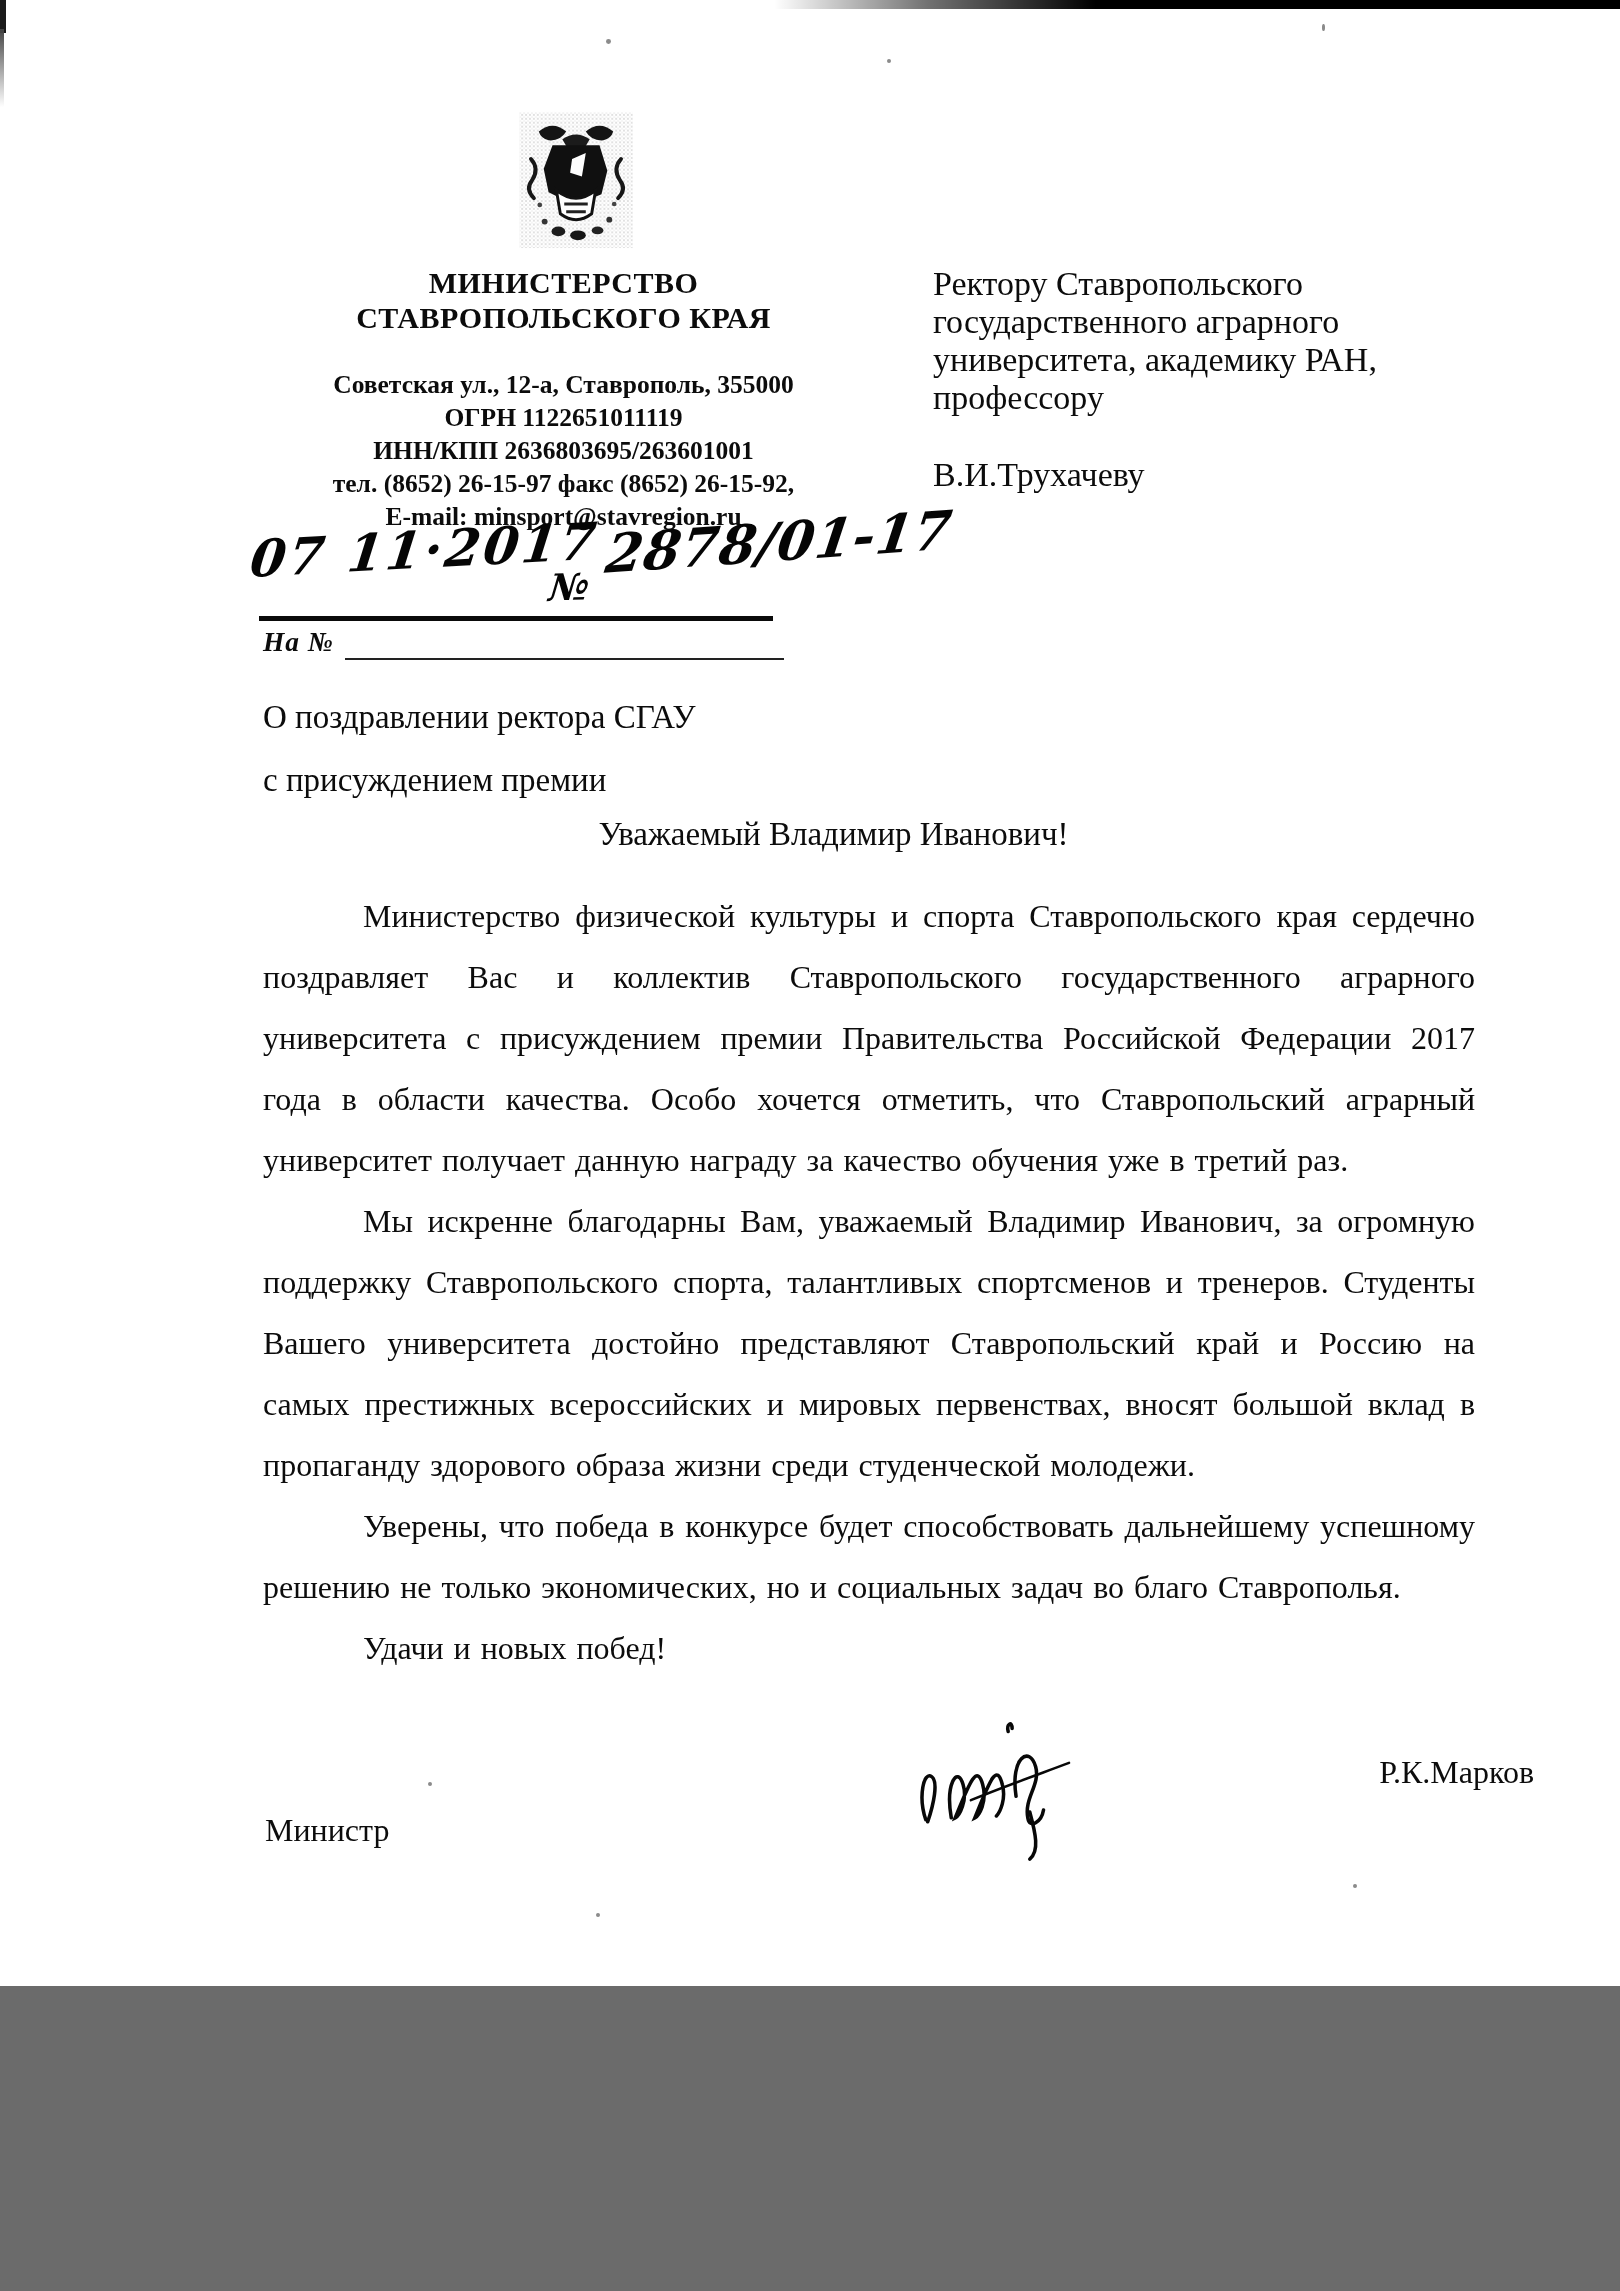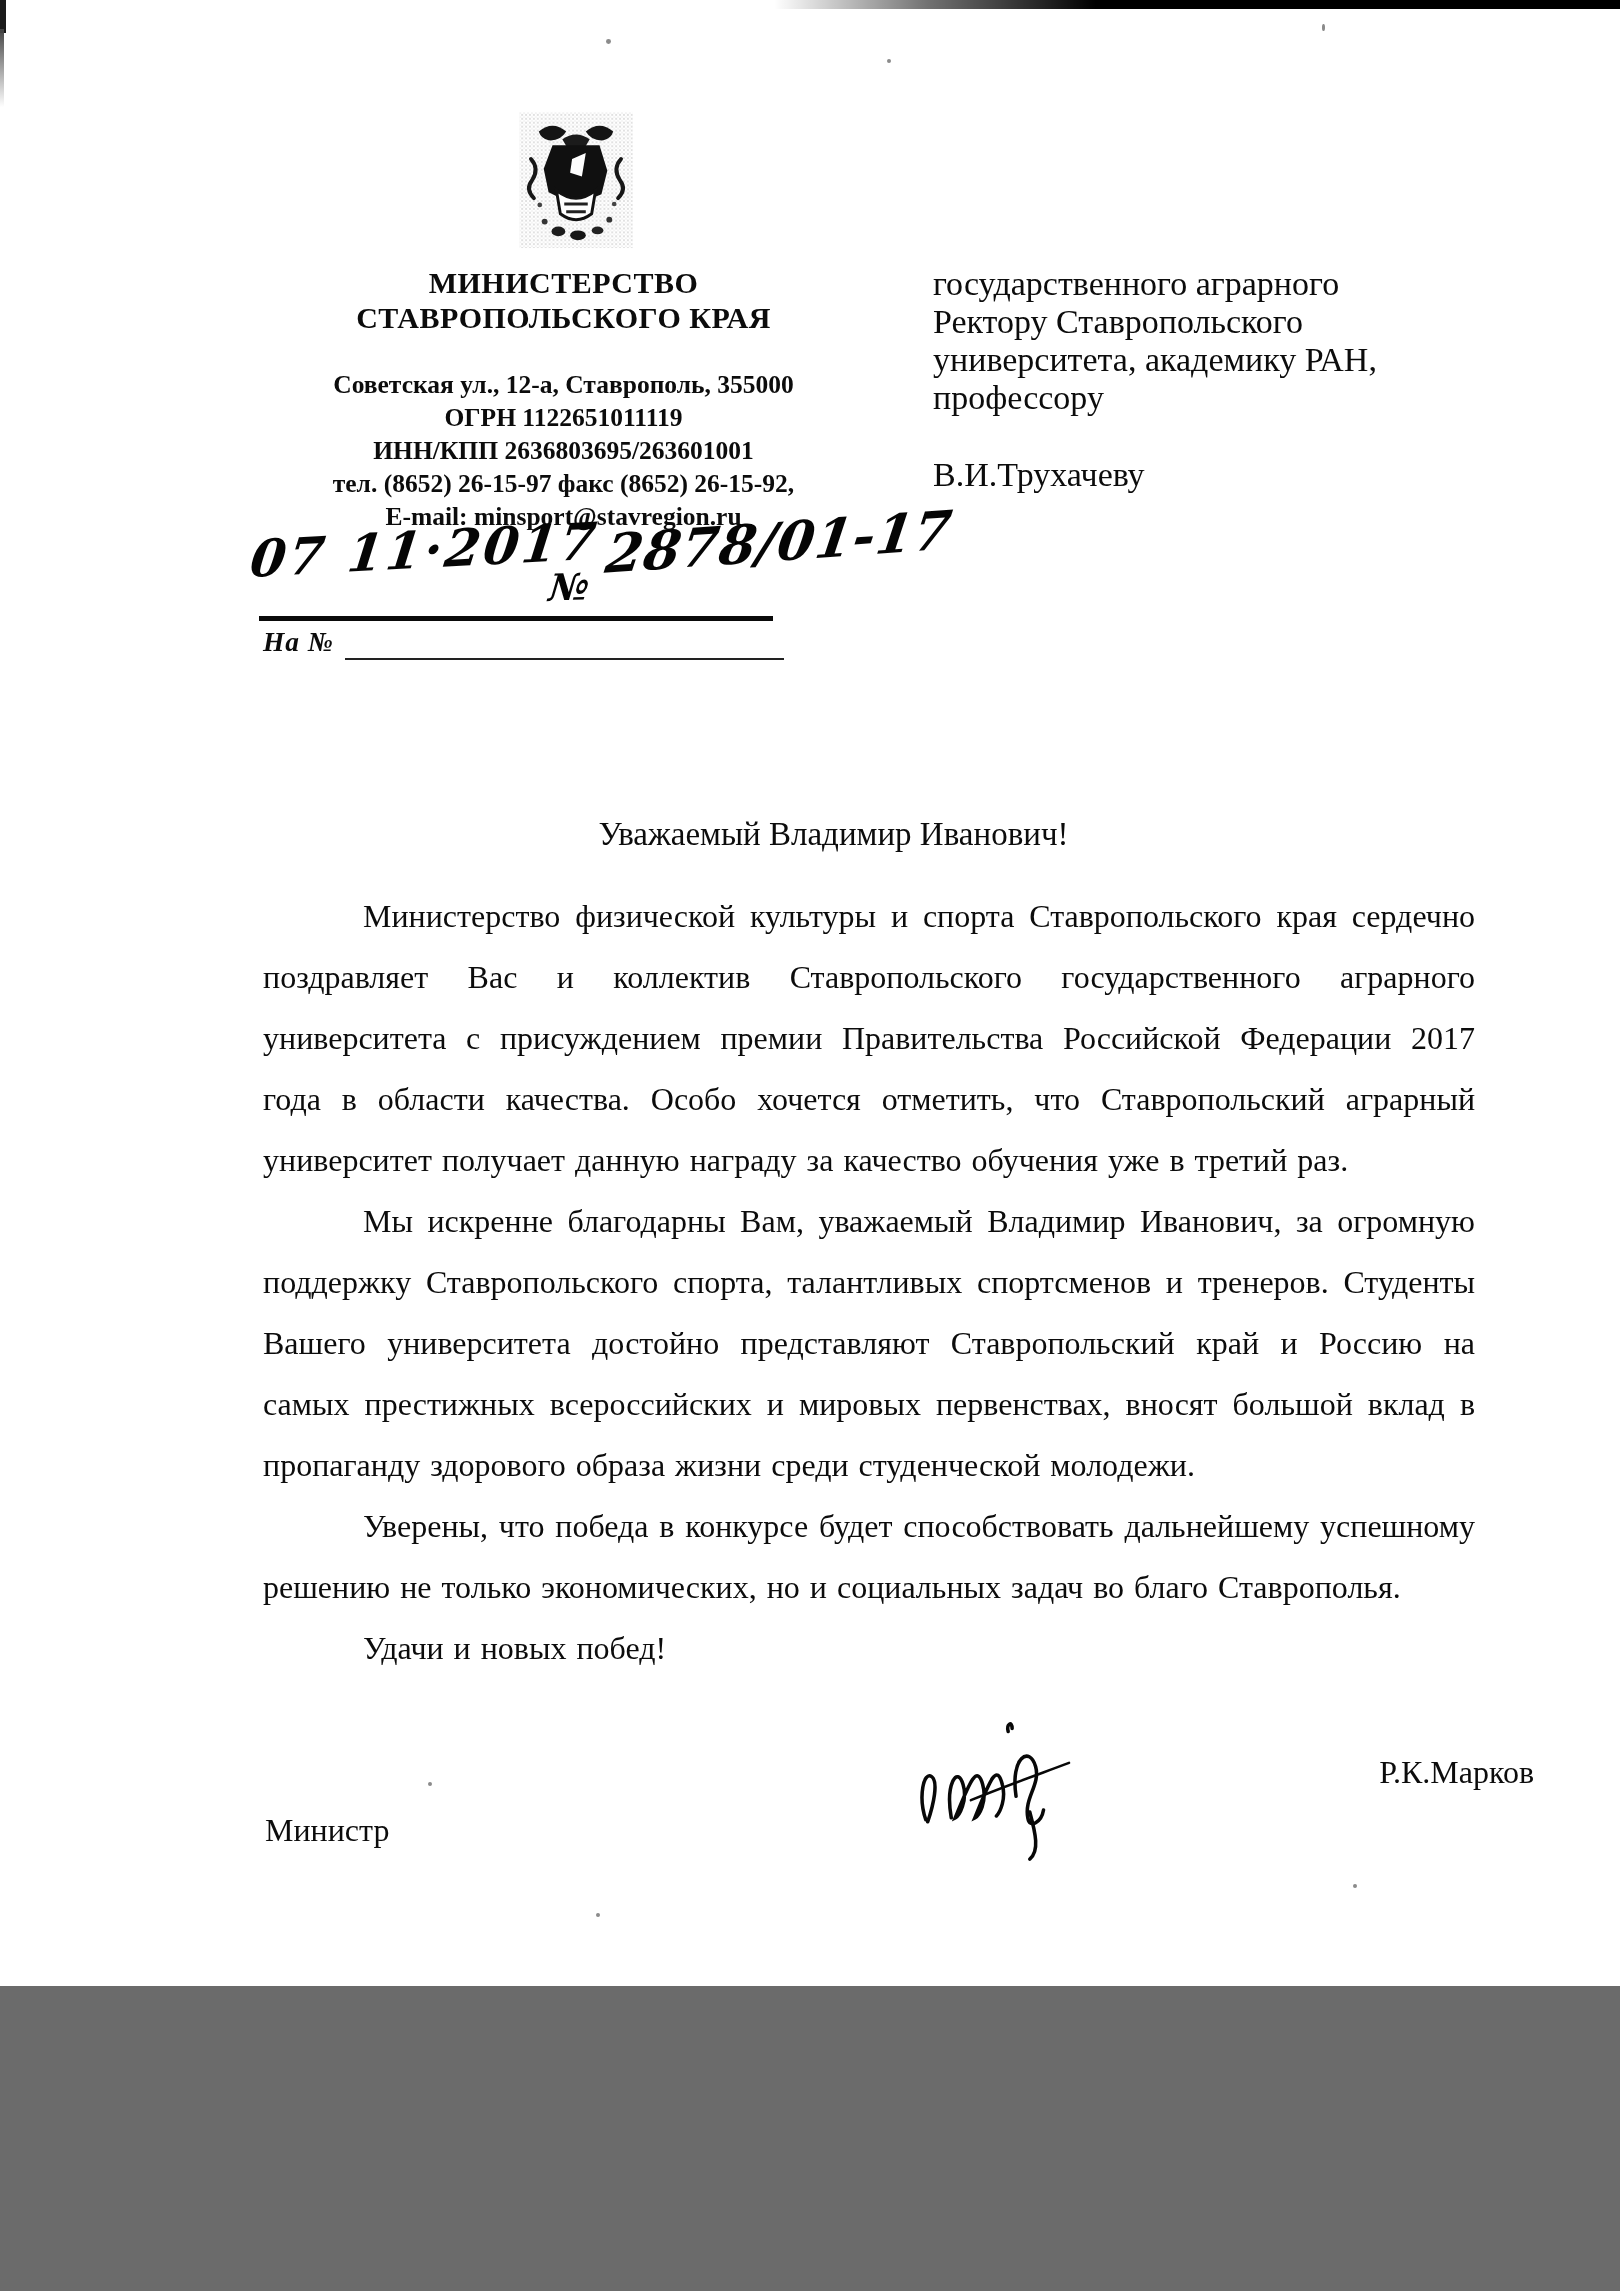--- a/index.html
+++ b/index.html
@@ -155,34 +155,38 @@
   </div>
   <div class="contact-block">
     <div class="contact-line">Советская ул., 12-а, Ставрополь, 355000</div>
     <div class="contact-line">ОГРН 1122651011119</div>
     <div class="contact-line">ИНН/КПП 2636803695/263601001</div>
     <div class="contact-line">тел. (8652) 26-15-97 факс (8652) 26-15-92,</div>
     <div class="contact-line">E-mail: minsport@stavregion.ru</div>
   </div>
 
   <div class="recipient">
+    <div>Ректору Ставропольского</div>
     <div>государственного аграрного</div>
-    <div>Ректору Ставропольского</div>
     <div>университета, академику РАН,</div>
     <div>профессору</div>
     <div class="recipient-name">В.И.Трухачеву</div>
   </div>
 
   <div class="hw hw-date">07 11·2017</div>
   <div class="hw hw-nosign">№</div>
   <div class="hw hw-number">2878/01-17</div>
   <div class="ref-underline-main"></div>
   <div class="reply-label">На №</div>
   <div class="reply-underline"></div>
 
+  <div class="subject">
+    <div>О поздравлении ректора СГАУ</div>
+    <div>с присуждением премии</div>
+  </div>
 
   <div class="salutation">Уважаемый Владимир Иванович!</div>
 
   <div class="body-text">
     <p>Министерство физической культуры и спорта Ставропольского края сердечно поздравляет Вас и коллектив Ставропольского государственного аграрного университета с присуждением премии Правительства Российской Федерации 2017 года в области качества. Особо хочется отметить, что Ставропольский аграрный университет получает данную награду за качество обучения уже в третий раз.</p>
     <p>Мы искренне благодарны Вам, уважаемый Владимир Иванович, за огромную поддержку Ставропольского спорта, талантливых спортсменов и тренеров. Студенты Вашего университета достойно представляют Ставропольский край и Россию на самых престижных всероссийских и мировых первенствах, вносят большой вклад в пропаганду здорового образа жизни среди студенческой молодежи.</p>
     <p>Уверены, что победа в конкурсе будет способствовать дальнейшему успешному решению не только экономических, но и социальных задач во благо Ставрополья.</p>
     <p>Удачи и новых побед!</p>
   </div>
 

